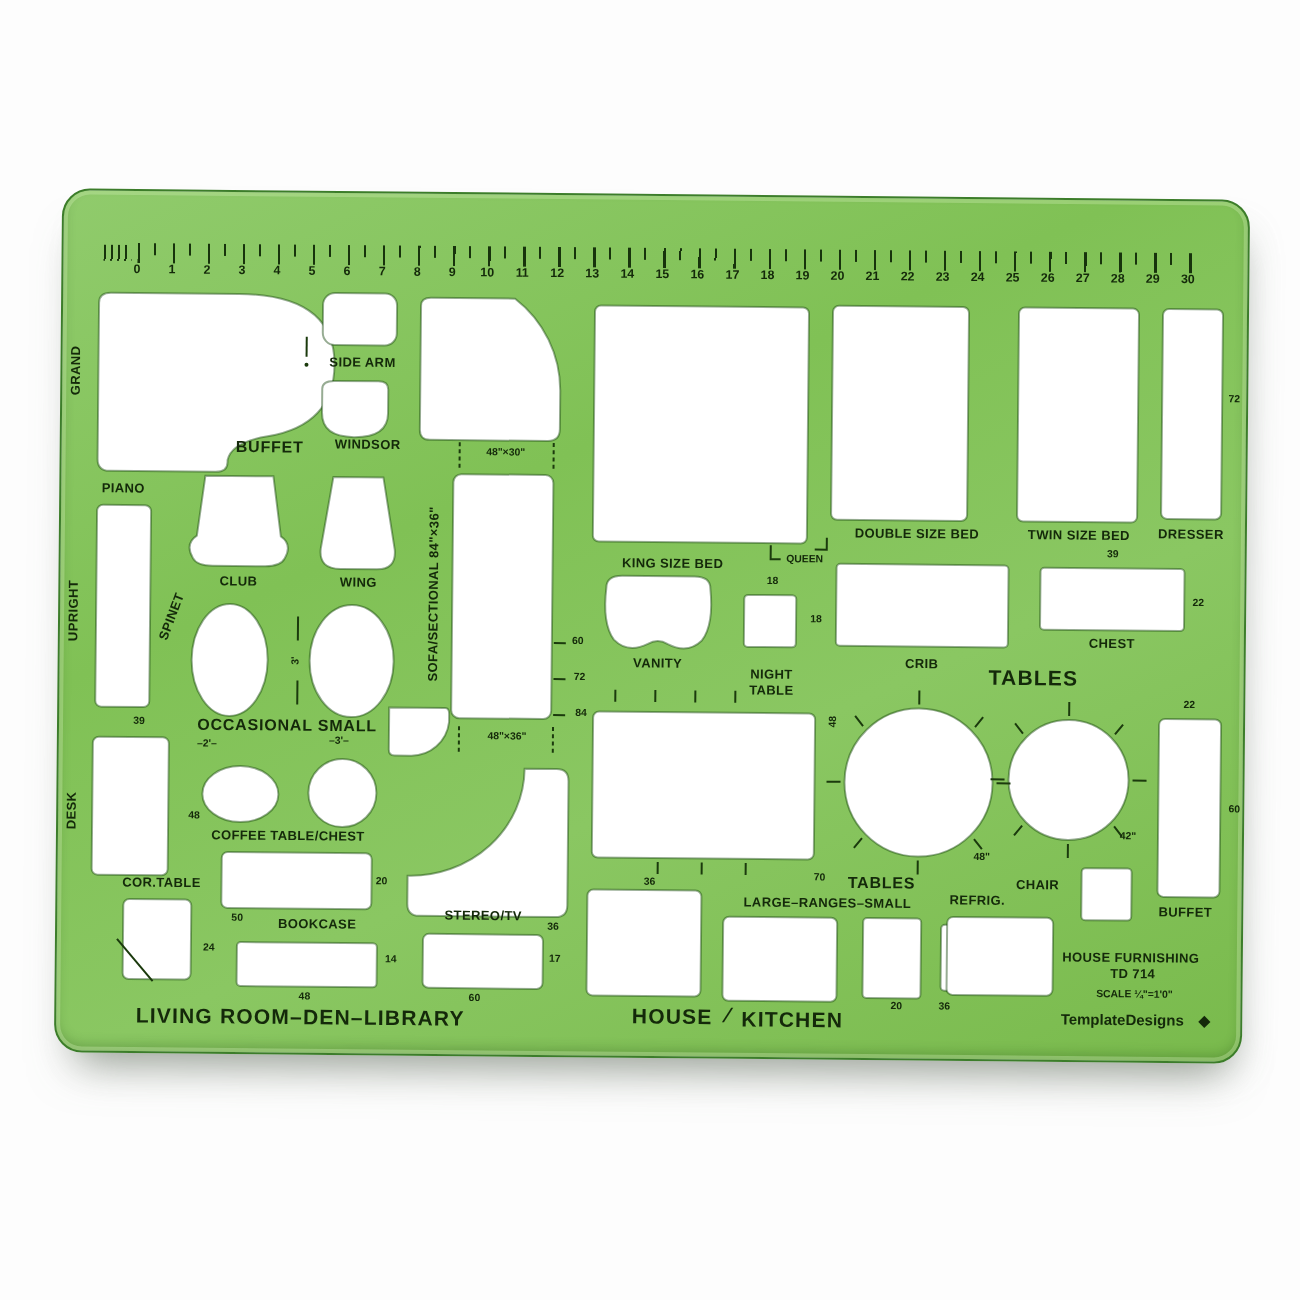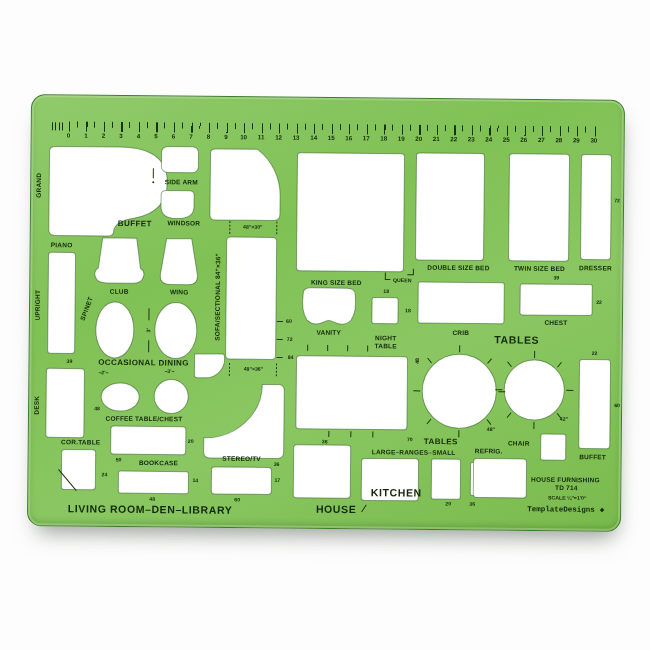--- a/index.html
+++ b/index.html
@@ -27,21 +27,21 @@
   .lbl{
     position:absolute;transform:translate(-50%,-50%);
     font-size:6.5px;font-weight:bold;color:#14290a;
     white-space:nowrap;letter-spacing:.2px;line-height:1;
   }
   .lbl.v{transform:translate(-50%,-50%) rotate(-90deg);}
   .lbl.spin{transform:translate(-50%,-50%) rotate(-70deg);}
   .lbl.num{font-size:5.2px;letter-spacing:0;}
   .lbl.med{font-size:8px;letter-spacing:.4px;}
   .lbl.big{font-size:10.5px;letter-spacing:.6px;}
-  .lbl.brand{font-size:7.5px;letter-spacing:0;font-family:Liberation Mono, monospace;}
+  .lbl.brand{font-size:7.5px;letter-spacing:0;}
   .ruler-major{position:absolute;left:36.5px;top:26px;width:529px;height:10px;
     background:repeating-linear-gradient(90deg,#17330c 0 1.2px,transparent 1.2px 17.53px);}
   .ruler-minor{position:absolute;left:45.3px;top:26px;width:511px;height:6px;
     background:repeating-linear-gradient(90deg,#17330c 0 1px,transparent 1px 17.53px);}
   .ruler-cluster{position:absolute;left:20px;top:27px;width:14px;height:8px;
     background:repeating-linear-gradient(90deg,#17330c 0 1px,transparent 1px 3.5px);}
   .ruler-numbers{position:absolute;left:28px;top:36px;width:544px;display:flex;}
   .ruler-numbers span{width:17.53px;text-align:center;font-size:6.2px;font-weight:bold;color:#14290a;}
 </style>
 </head>
@@ -164,21 +164,21 @@
   <div class="lbl v" style="left:8px;top:310px">DESK</div>
   <div class="lbl num" style="left:40px;top:266px">39</div>
   <div class="lbl num" style="left:68px;top:313px">48</div>
 
   <div class="lbl med" style="left:104px;top:128px">BUFFET</div>
   <div class="lbl" style="left:150px;top:86px">SIDE ARM</div>
   <div class="lbl" style="left:153px;top:127px">WINDSOR</div>
   <div class="lbl" style="left:89px;top:196px">CLUB</div>
   <div class="lbl" style="left:149px;top:196px">WING</div>
 
-  <div class="lbl med" style="left:114px;top:267px">OCCASIONAL DINING</div>
+  <div class="lbl med" style="left:114px;top:267px">OCCASIONAL SMALL</div>
   <div class="lbl num" style="left:74px;top:277px">–2'–</div>
   <div class="lbl num" style="left:140px;top:275px">–3'–</div>
   <div class="lbl num v" style="left:119px;top:234px">3'</div>
 
   <div class="lbl" style="left:115px;top:323px">COFFEE TABLE/CHEST</div>
   <div class="lbl num" style="left:162px;top:345px">20</div>
   <div class="lbl" style="left:52px;top:347px">COR.TABLE</div>
   <div class="lbl num" style="left:76px;top:379px">24</div>
   <div class="lbl num" style="left:90px;top:364px">50</div>
   <div class="lbl" style="left:130px;top:367px">BOOKCASE</div>
@@ -225,21 +225,21 @@
   <div class="lbl num" style="left:565px;top:253px">22</div>
   <div class="lbl num" style="left:588px;top:305px">60</div>
   <div class="lbl num" style="left:248px;top:367px">36</div>
   <div class="lbl num" style="left:296px;top:344px">36</div>
   <div class="lbl num" style="left:420px;top:405px">20</div>
   <div class="lbl num" style="left:444px;top:405px">36</div>
 
   <div class="lbl big" style="left:122px;top:413px">LIVING ROOM–DEN–LIBRARY</div>
   <div class="lbl big" style="left:308px;top:411px">HOUSE</div>
   <div class="lbl big" style="left:336px;top:410px">∕</div>
-  <div class="lbl big" style="left:368px;top:394px">KITCHEN</div>
+  <div class="lbl big" style="left:368px;top:412px">KITCHEN</div>
 
   <div class="lbl" style="left:537px;top:380px">HOUSE FURNISHING</div>
   <div class="lbl" style="left:538px;top:388px">TD 714</div>
   <div class="lbl num" style="left:539px;top:398px">SCALE ¼"=1'0"</div>
   <div class="lbl brand" style="left:533px;top:410px">TemplateDesigns</div>
   <div class="lbl brand" style="left:574px;top:410px">◆</div>
 
 </div>
 
 </body></html>

